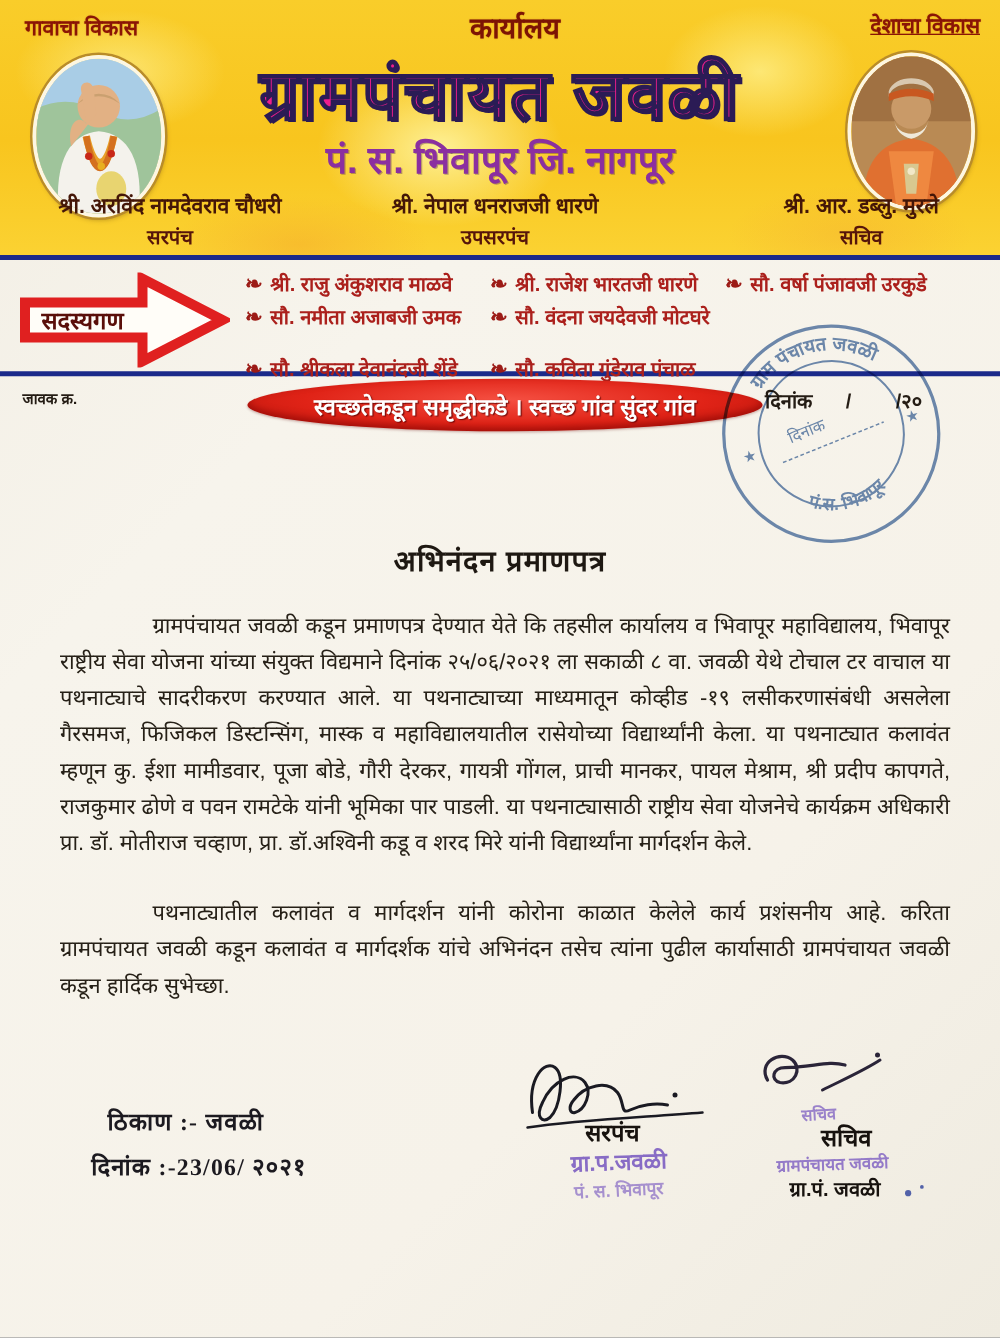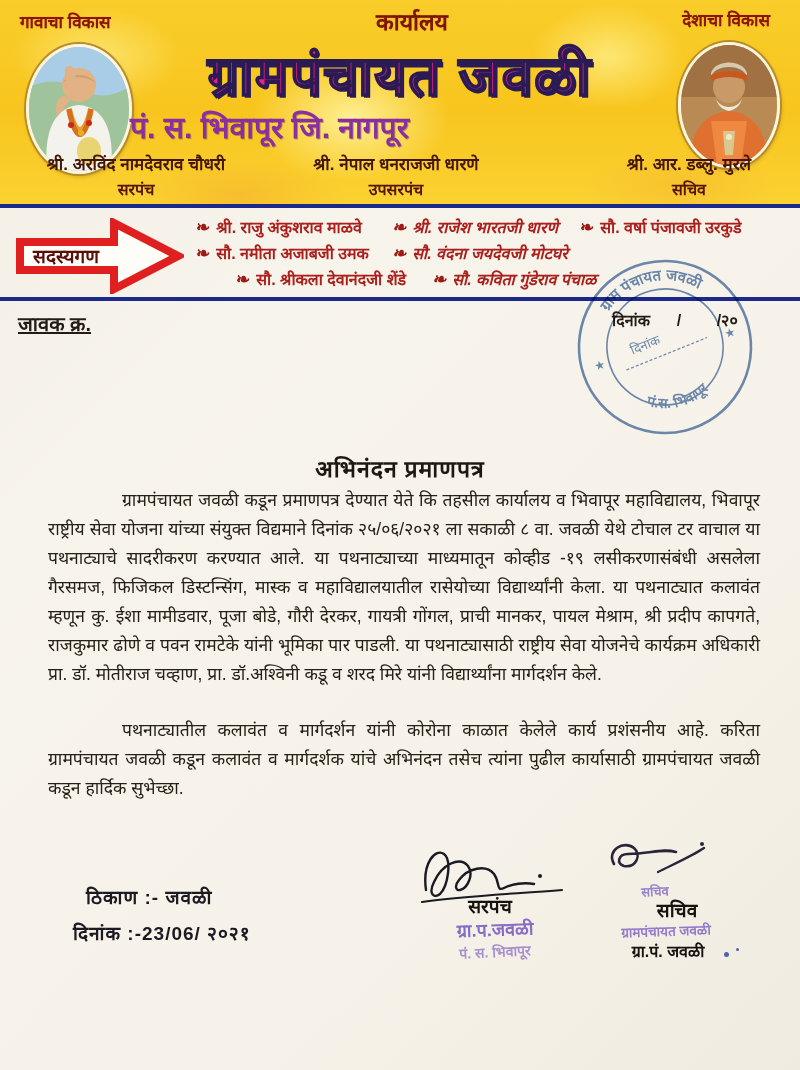--- a/index.html
+++ b/index.html
@@ -12,66 +12,66 @@
       radial-gradient(ellipse 140px 90px at 44% 58%, rgba(255,248,170,.85), rgba(255,248,170,0) 70%),
       radial-gradient(ellipse 110px 75px at 76% 28%, rgba(255,244,150,.7), rgba(255,244,150,0) 70%),
       radial-gradient(ellipse 120px 70px at 12% 28%, rgba(255,246,160,.6), rgba(255,246,160,0) 70%),
       radial-gradient(ellipse 160px 60px at 30% 96%, rgba(243,160,40,.40), rgba(243,160,40,0) 65%),
       radial-gradient(ellipse 150px 60px at 85% 92%, rgba(244,170,50,.35), rgba(244,170,50,0) 65%),
       linear-gradient(180deg,#f9cd2a 0%,#f8c51e 55%,#fbd232 100%);
     border-bottom:4px solid #1b2a8a;}
   .hdr-small{position:absolute;font-weight:bold;font-size:17px;color:#8a1505;text-shadow:0 0 1px rgba(138,21,5,.4);}
   .hdr-top-left{left:20px;top:10px;}
   .hdr-top-center{left:0;right:0;top:5px;text-align:center;font-size:23px;color:#7d1404;padding-left:24px;}
-  .hdr-top-right{right:30px;top:8px;}
+  .hdr-top-right{right:16px;top:8px;text-decoration:underline;}
   .main-title{position:absolute;left:120px;width:560px;top:36px;text-align:center;
     font-size:55px;font-weight:bold;letter-spacing:2px;color:#ee1e8c;
     -webkit-text-stroke:2px #2b1b55;text-shadow:2px 2px 0 #2b1b55;}
-  .subtitle{position:absolute;left:130px;width:540px;top:106px;text-align:left;
+  .subtitle{position:absolute;left:130px;width:540px;top:106px;text-align:center;
     font-size:30px;font-weight:bold;color:#8b2fa0;text-shadow:1px 1px 0 rgba(60,20,80,.35);}
   .photo{position:absolute;border-radius:50%;border:3px solid #fdf6e2;box-shadow:0 0 0 2px #b98c2a, 1px 2px 4px rgba(80,50,0,.35);overflow:hidden;}
   .photo-left{left:26px;top:44px;width:100px;height:124px;}
   .photo-right{left:678px;top:42px;width:96px;height:120px;}
   .photo svg{display:block;width:100%;height:100%;}
   .official{position:absolute;top:152px;text-align:center;color:#441607;}
   .off-name{font-size:17px;font-weight:bold;white-space:nowrap;}
   .off-role{font-size:16px;font-weight:bold;margin-top:3px;color:#56150a;}
   .off-1{left:8px;width:256px;}
   .off-2{left:278px;width:236px;}
   .off-3{left:586px;width:206px;}
   
   .members{position:absolute;left:0;top:208px;width:800px;height:89px;border-bottom:4px solid #1b2a8a;}
   .arrow-wrap{position:absolute;left:16px;top:10px;width:168px;height:76px;}
   .member-item{position:absolute;font-size:16px;font-weight:bold;color:#ab201c;white-space:nowrap;}
   .member-item .blt{margin-right:6px;font-size:17px;color:#9c1b16;}
   .mc1{left:196px;}
-  .mc2{left:392px;font-style:italic;}
+  .mc2{left:392px;}
   .mc3{left:580px;}
-  .mr1{top:8px;} .mr2{top:34px;} .mr3{top:60px;margin-left:40px;}
+  .mr1{top:8px;} .mr2{top:34px;} .mr3{top:76px;}
   
   .ref-row{position:absolute;left:0;top:301px;width:800px;height:50px;}
-  .javak{position:absolute;left:18px;top:9px;font-size:20px;font-weight:bold;color:#241c14;text-decoration:underline;}
+  .javak{position:absolute;left:18px;top:9px;font-size:12px;font-weight:bold;color:#241c14;}
   .slogan-oval{position:absolute;left:198px;top:2px;width:412px;height:42px;border-radius:50%;
      background:radial-gradient(ellipse at 50% 40%,#f55042 0%,#e02317 55%,#b8130a 100%);
      box-shadow:inset 0 -3px 6px rgba(120,0,0,.5), 0 1px 2px rgba(100,0,0,.3);
      display:flex;align-items:center;justify-content:center;}
   .slogan-oval span{color:#fff;font-weight:bold;font-size:18.5px;text-shadow:1px 1px 1px rgba(90,0,0,.8);white-space:nowrap;}
   .date-line{position:absolute;left:612px;top:8px;font-size:16px;font-weight:bold;color:#241c14;white-space:pre;}
   
   .round-stamp{position:absolute;left:574px;top:256px;width:182px;height:182px;
      transform:rotate(-14deg);opacity:.82;mix-blend-mode:multiply;}
   
-  .body-heading{position:absolute;left:0;right:0;top:452px;text-align:center;
-     font-size:23px;font-weight:bold;color:#1e1812;letter-spacing:1px;font-family:Liberation Serif, serif;}
+  .body-heading{position:absolute;left:0;right:0;top:432px;text-align:center;
+     font-size:23px;font-weight:bold;color:#1e1812;letter-spacing:1px;}
   .para{position:absolute;left:48px;width:712px;font-size:17.5px;line-height:29px;
      text-align:justify;color:#262017;text-indent:74px;}
   .para-1{top:486px;}
   .para-2{top:716px;}
   
-  .hand{position:absolute;font-size:19px;font-weight:bold;color:#1c1a20;letter-spacing:1px;}
+  .hand{position:absolute;font-size:19px;font-weight:bold;color:#1c1a20;letter-spacing:1px;font-family:Liberation Serif, serif;}
   .place-line{left:86px;top:884px;}
   .fdate-line{left:73px;top:920px;}
   .sig{position:absolute;}
   .sig-1{left:412px;top:842px;width:160px;height:68px;}
   .sig-2{left:598px;top:838px;width:120px;height:58px;}
   .role-label{position:absolute;text-align:center;font-weight:bold;color:#17120e;}
   .role-1{left:428px;width:124px;top:893px;font-size:19px;}
   .role-2{left:630px;width:94px;top:897px;font-size:19px;}
   .purple{position:absolute;text-align:center;color:#7d5ec2;font-weight:bold;opacity:.9;}
   .stamp1-l1{left:408px;width:174px;top:917px;font-size:18px;transform:rotate(-2deg);}
@@ -163,20 +163,23 @@
 
     <div class="member-item mc2 mr1"><span class="blt">❧</span><span>श्री. राजेश भारतजी धारणे</span></div>
     <div class="member-item mc2 mr2"><span class="blt">❧</span><span>सौ. वंदना जयदेवजी मोटघरे</span></div>
     <div class="member-item mc3 mr1"><span class="blt">❧</span><span>सौ. वर्षा पंजावजी उरकुडे</span></div>
 
     <div class="member-item mc2 mr3"><span class="blt">❧</span><span>सौ. कविता गुंडेराव पंचाळ</span></div>
   </div>
 
   <div class="ref-row">
     <div class="javak">जावक क्र.</div>
+    <div class="slogan-oval">
+      <span>स्वच्छतेकडून समृद्धीकडे । स्वच्छ गांव सुंदर गांव</span>
+    </div>
     <div class="date-line"><span>दिनांक</span><span>      /        /२०</span></div>
   </div>
 
   <div class="round-stamp">
     <svg viewBox="0 0 182 182">
       <circle cx="91" cy="91" r="86" fill="none" stroke="#4f74a8" stroke-width="2.6"></circle>
       <circle cx="91" cy="91" r="58" fill="none" stroke="#4f74a8" stroke-width="1.6"></circle>
       <defs>
         <path id="arcTop" d="M 24,91 A 67,67 0 0 1 158,91"></path>
         <path id="arcBot" d="M 30,91 A 61,61 0 0 0 152,91"></path>

